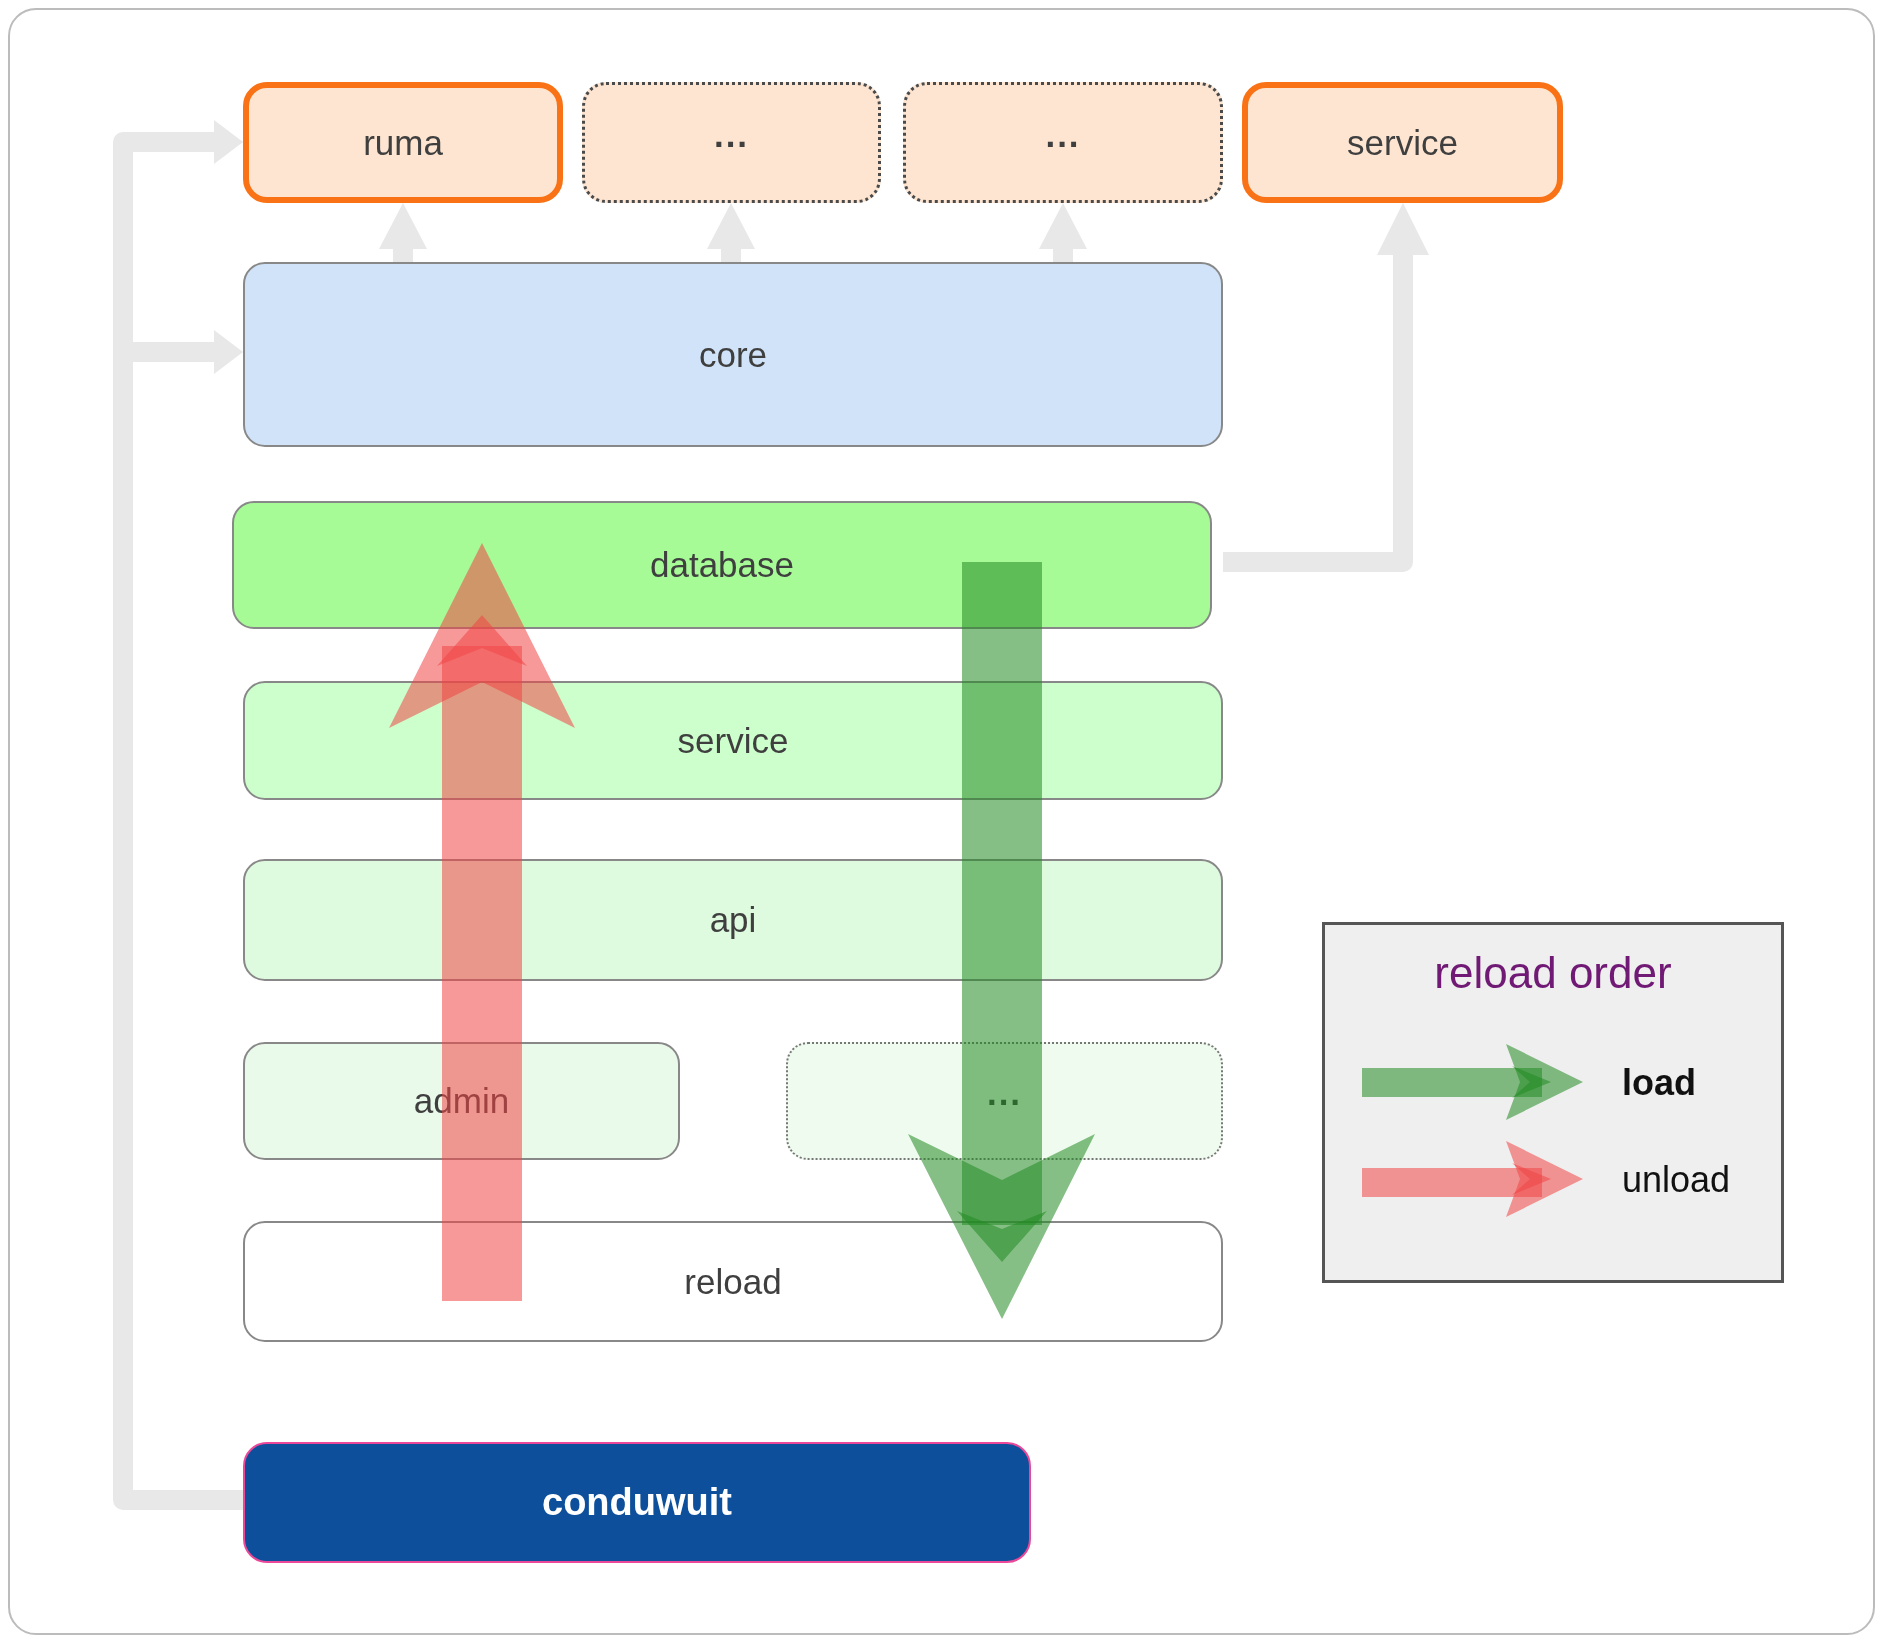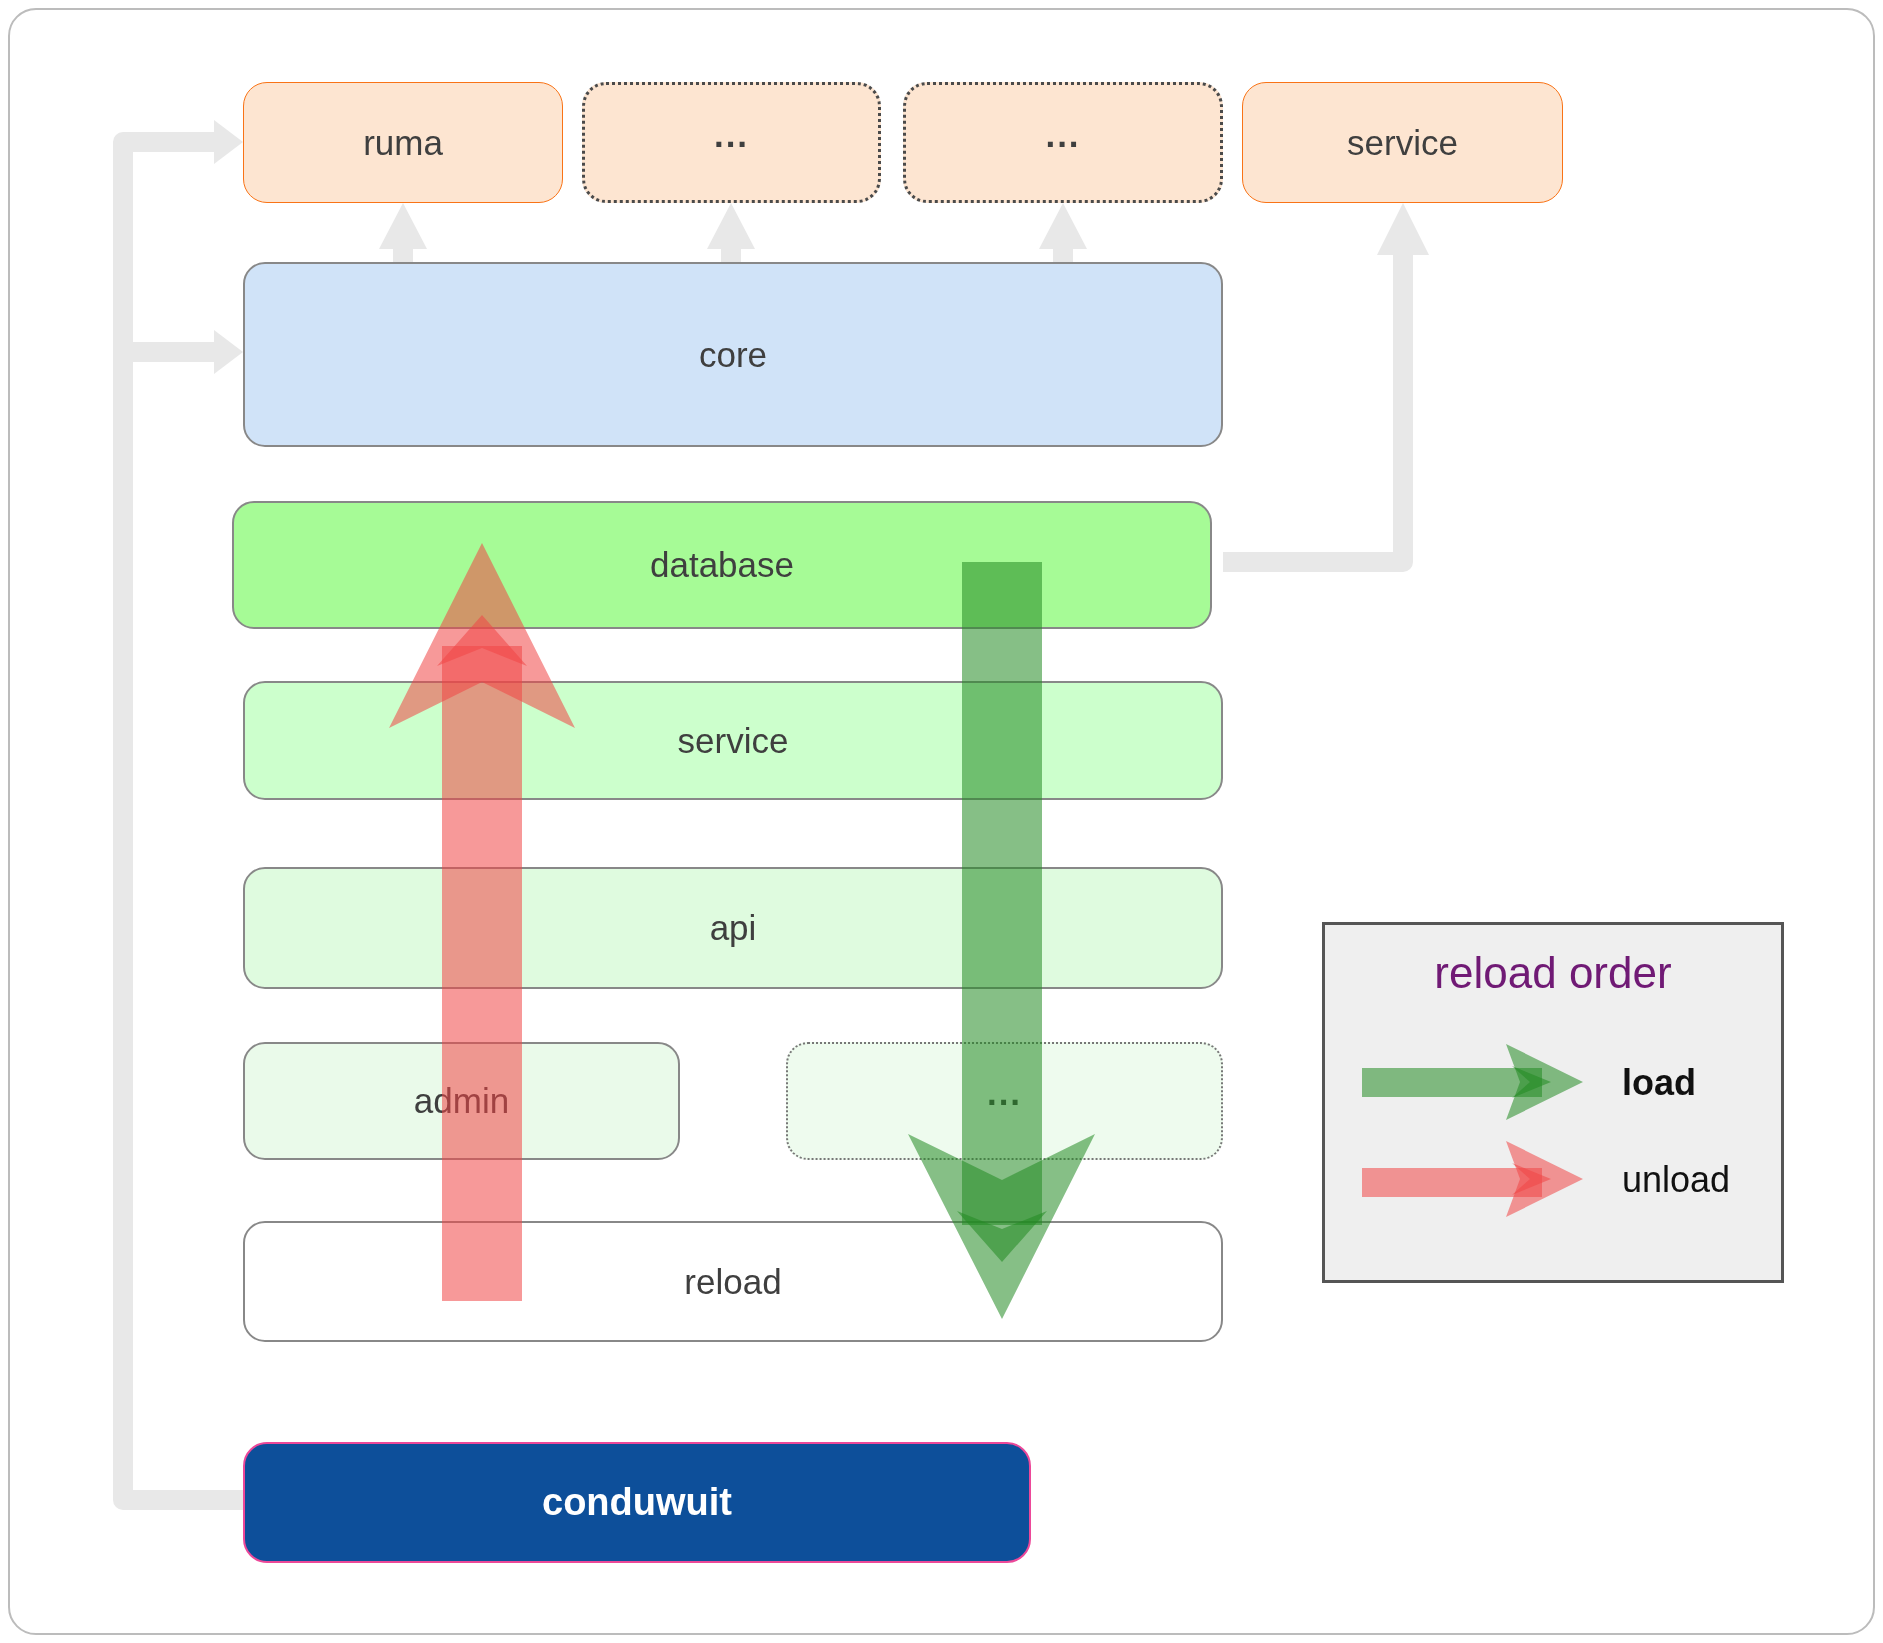--- a/index.html
+++ b/index.html
@@ -3,34 +3,34 @@
 <meta charset="utf-8">
 <style>
   html,body{margin:0;padding:0;background:#ffffff;}
   body{width:1883px;height:1643px;position:relative;overflow:hidden;
        font-family:"Liberation Sans","DejaVu Sans",sans-serif;}
   .frame{position:absolute;left:8px;top:8px;width:1863px;height:1623px;
          border:2px solid #bcbcbc;border-radius:28px;}
   .layer{position:absolute;left:0;top:0;width:1883px;height:1643px;pointer-events:none;}
   .node{position:absolute;display:flex;align-items:center;justify-content:center;
         font-size:35px;color:#3f3f3f;box-sizing:border-box;border-radius:24px;}
-  .solid-dark{border:1px solid #f97316;}
+  .solid-dark{border:6px solid #f97316;}
   .dotted{border:3px dotted #4a4a4a;}
   .soft{border:2px solid #888888;border-radius:22px;}
   .dots-label{font-weight:700;transform:translateY(-8px);letter-spacing:2px;}
   
   .n-ruma    {left:243px;top:82px; width:320px;height:121px;background:#fde5d1;}
   .n-dots1   {left:582px;top:82px; width:299px;height:121px;background:#fde5d1;}
   .n-dots2   {left:903px;top:82px; width:320px;height:121px;background:#fde5d1;}
   .n-rocksdb {left:1242px;top:82px;width:321px;height:121px;background:#fde5d1;}
   
   .n-core    {left:243px;top:262px; width:980px;height:185px;background:#d0e3f8;}
   .n-database{left:232px;top:501px; width:980px;height:128px;background:#a6fb96;text-align:right;}
   .n-service {left:243px;top:681px; width:980px;height:119px;background:#ccffcc;}
-  .n-api     {left:243px;top:859px; width:980px;height:122px;background:#dffbdf;margin-top:8px;}
+  .n-api     {left:243px;top:859px; width:980px;height:122px;background:#dffbdf;}
   .n-admin   {left:243px;top:1042px;width:437px;height:118px;background:#eafaea;}
   .n-dots5   {left:786px;top:1042px;width:437px;height:118px;background:#eefbee;
               border:2px dotted #777777;border-radius:22px;}
   .n-router  {left:243px;top:1221px;width:980px;height:121px;background:#ffffff;}
   .n-conduwuit{left:243px;top:1442px;width:788px;height:121px;background:#0d4f9a;
               border:2px solid #ec4899;border-radius:24px;color:#ffffff;
               font-size:38px;font-weight:600;}
   
   .legend{position:absolute;left:1322px;top:922px;width:462px;height:361px;
           background:#efefef;border:3px solid #555555;box-sizing:border-box;}

